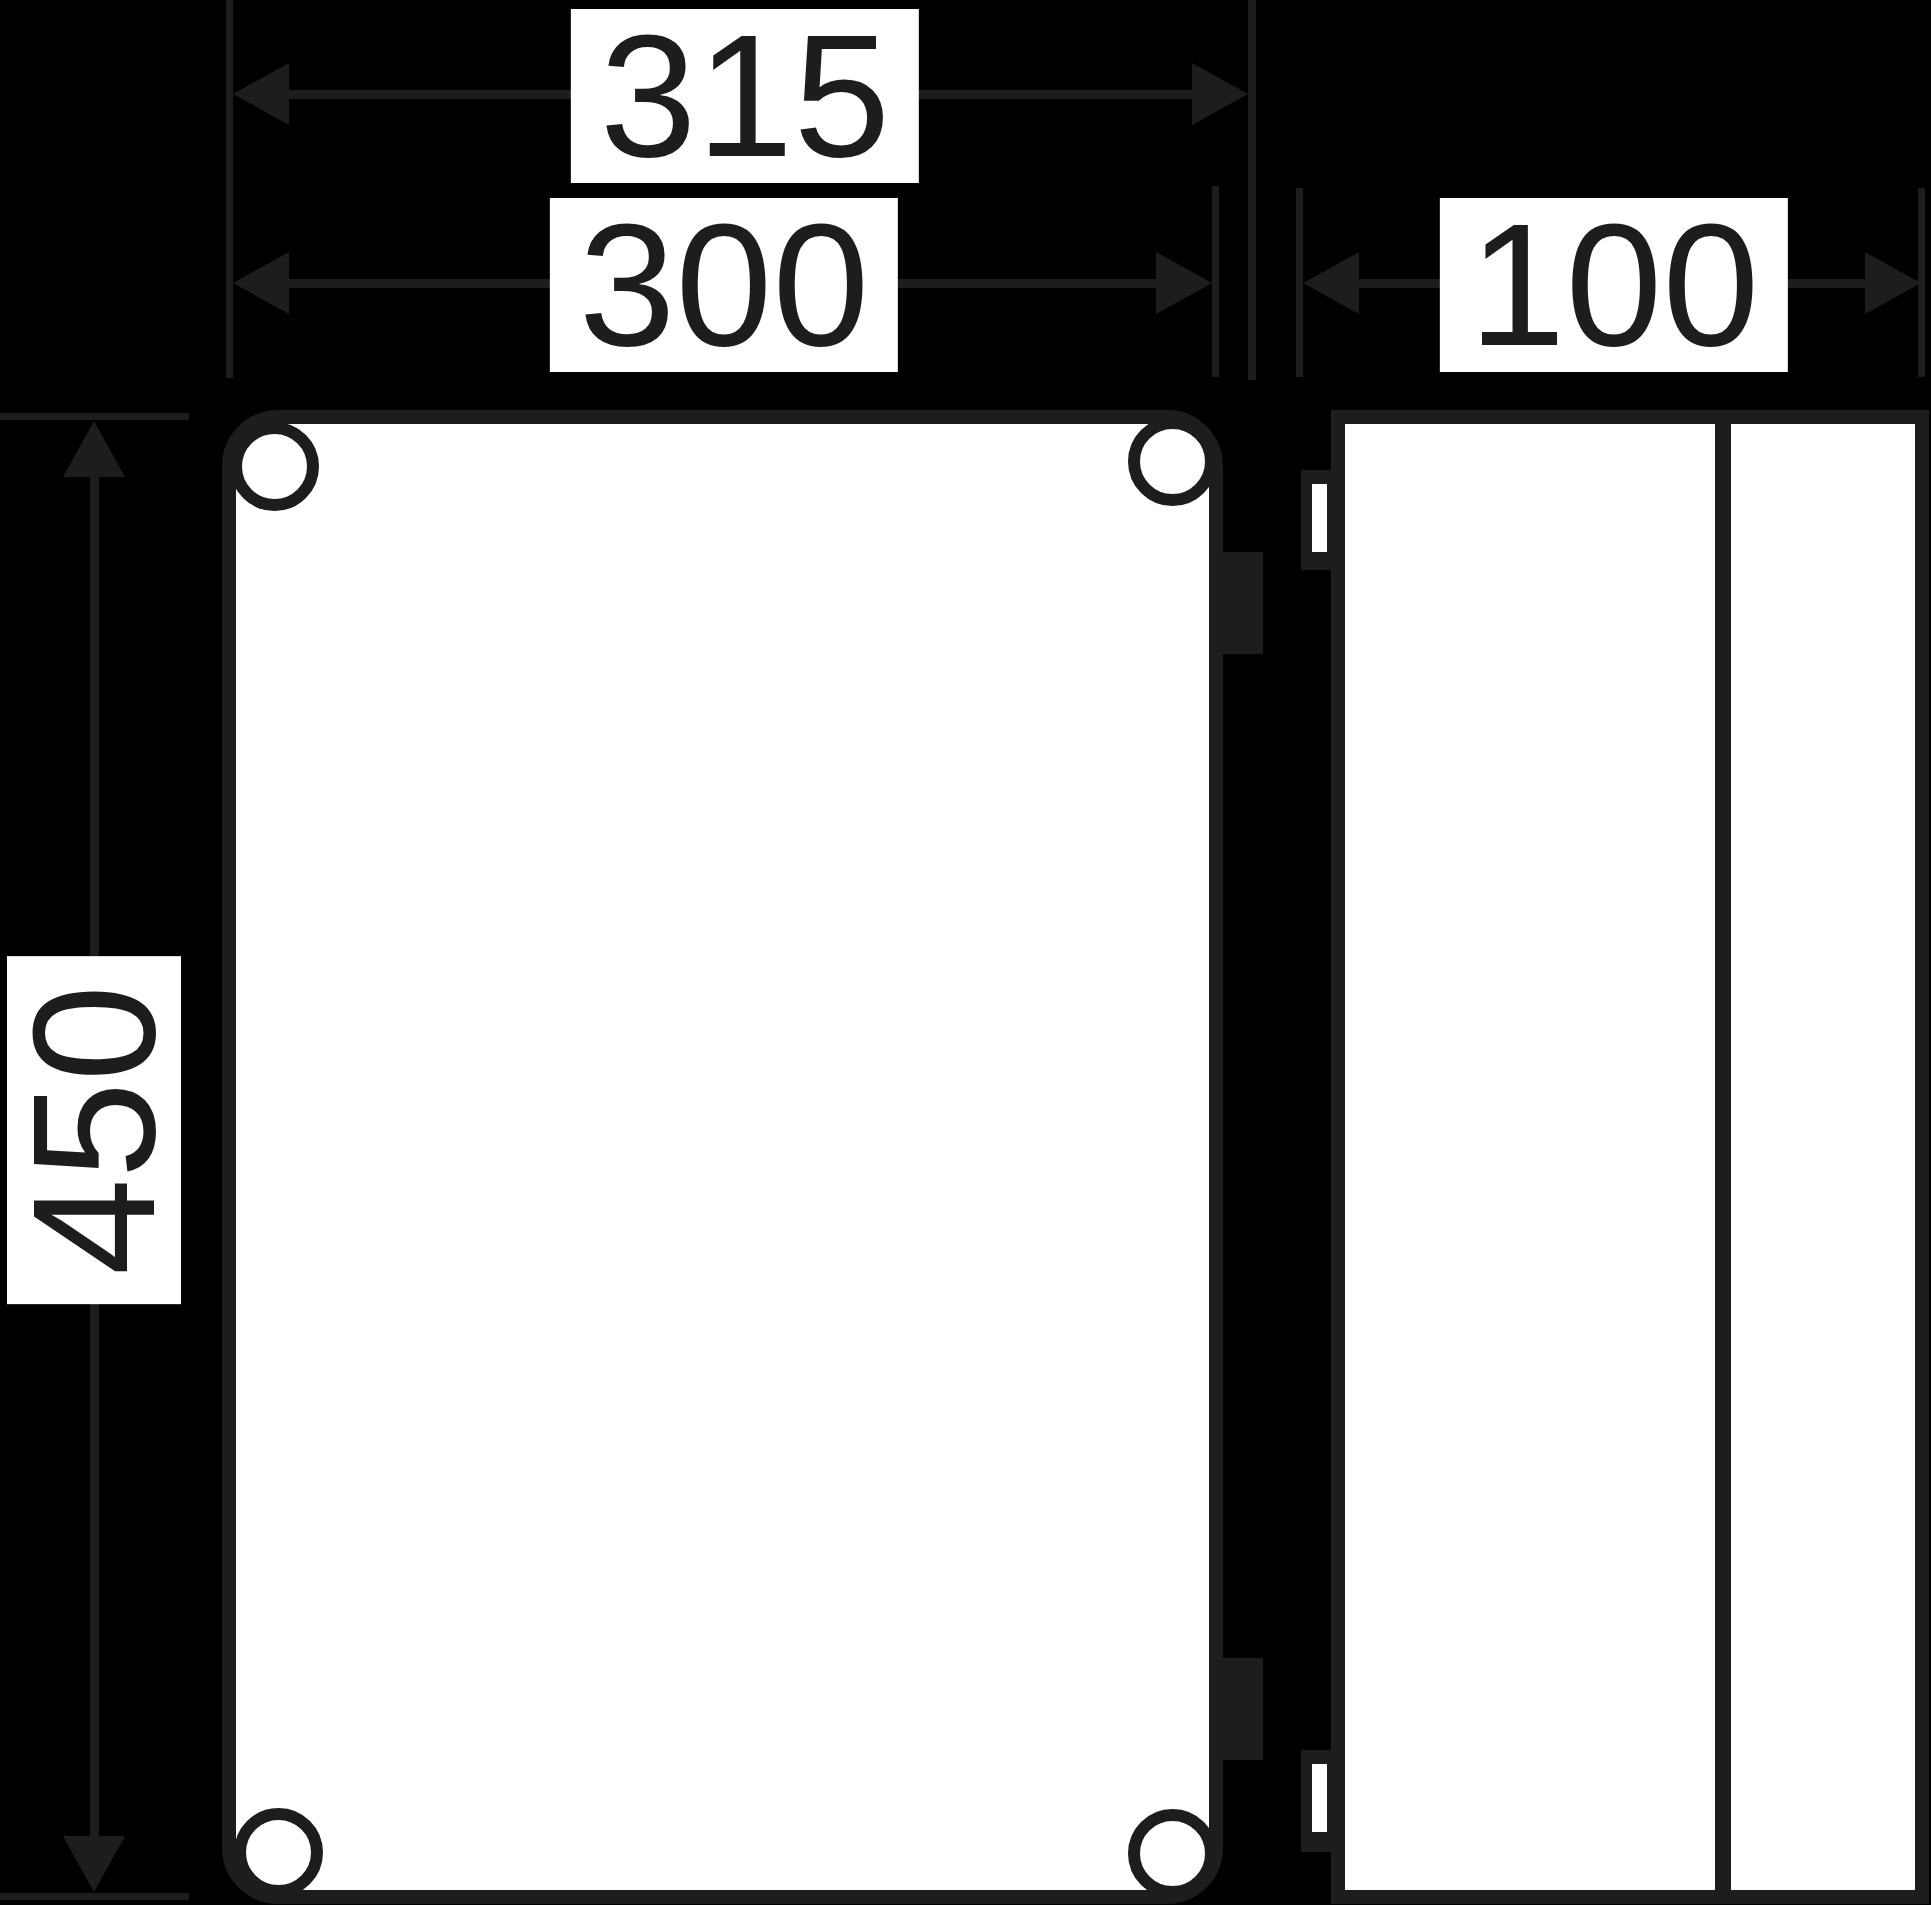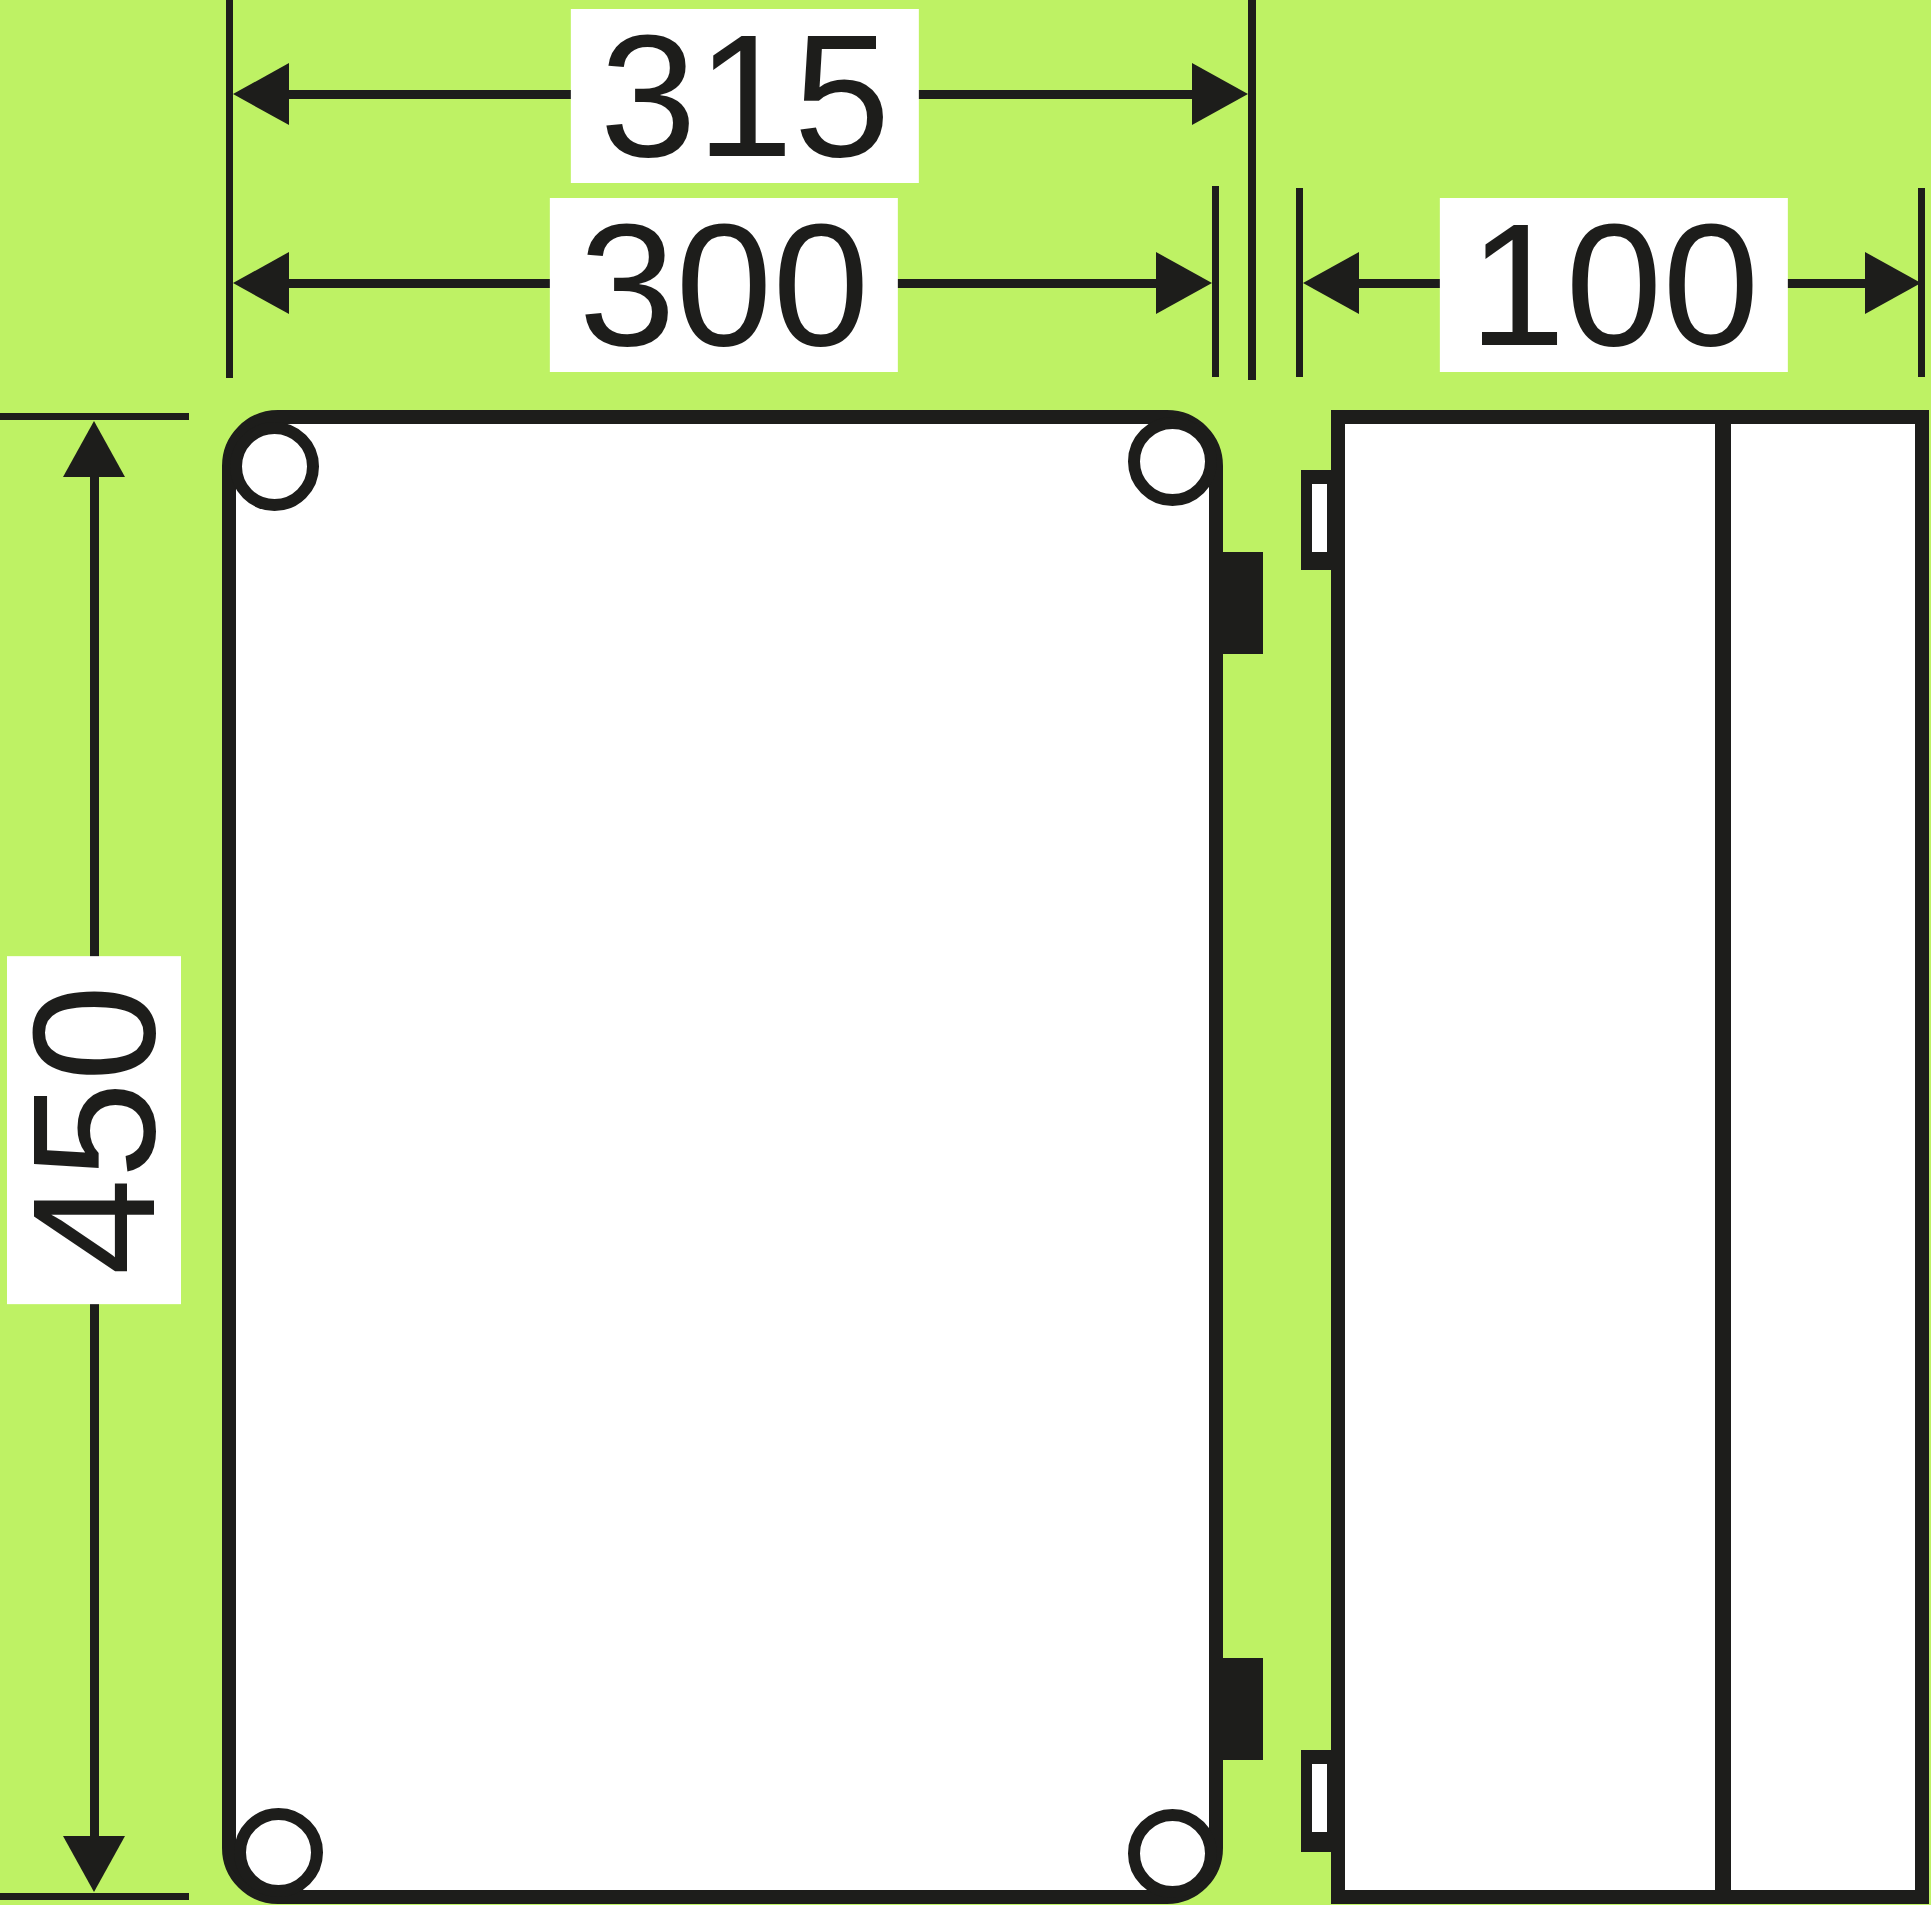--- a/index.html
+++ b/index.html
@@ -1,17 +1,17 @@
 <!DOCTYPE html>
 <html><head>
 <meta charset="utf-8">
 <style>
   html,body{margin:0;padding:0;background:#fff;}
   #canvas{
-    position:relative;width:1931px;height:1906px;background:#bef264;
+    position:relative;width:1931px;height:1906px;background:#000000;
     font-family:"Liberation Sans", sans-serif;overflow:hidden;
   }
   .ln{position:absolute;background:#1d1d1b;}
   
   .ext-v{width:6.8px;}
   .ext-h{height:6.8px;}
   
   .shaft-h{height:8.7px;}
   .shaft-v{width:8.7px;}
   

